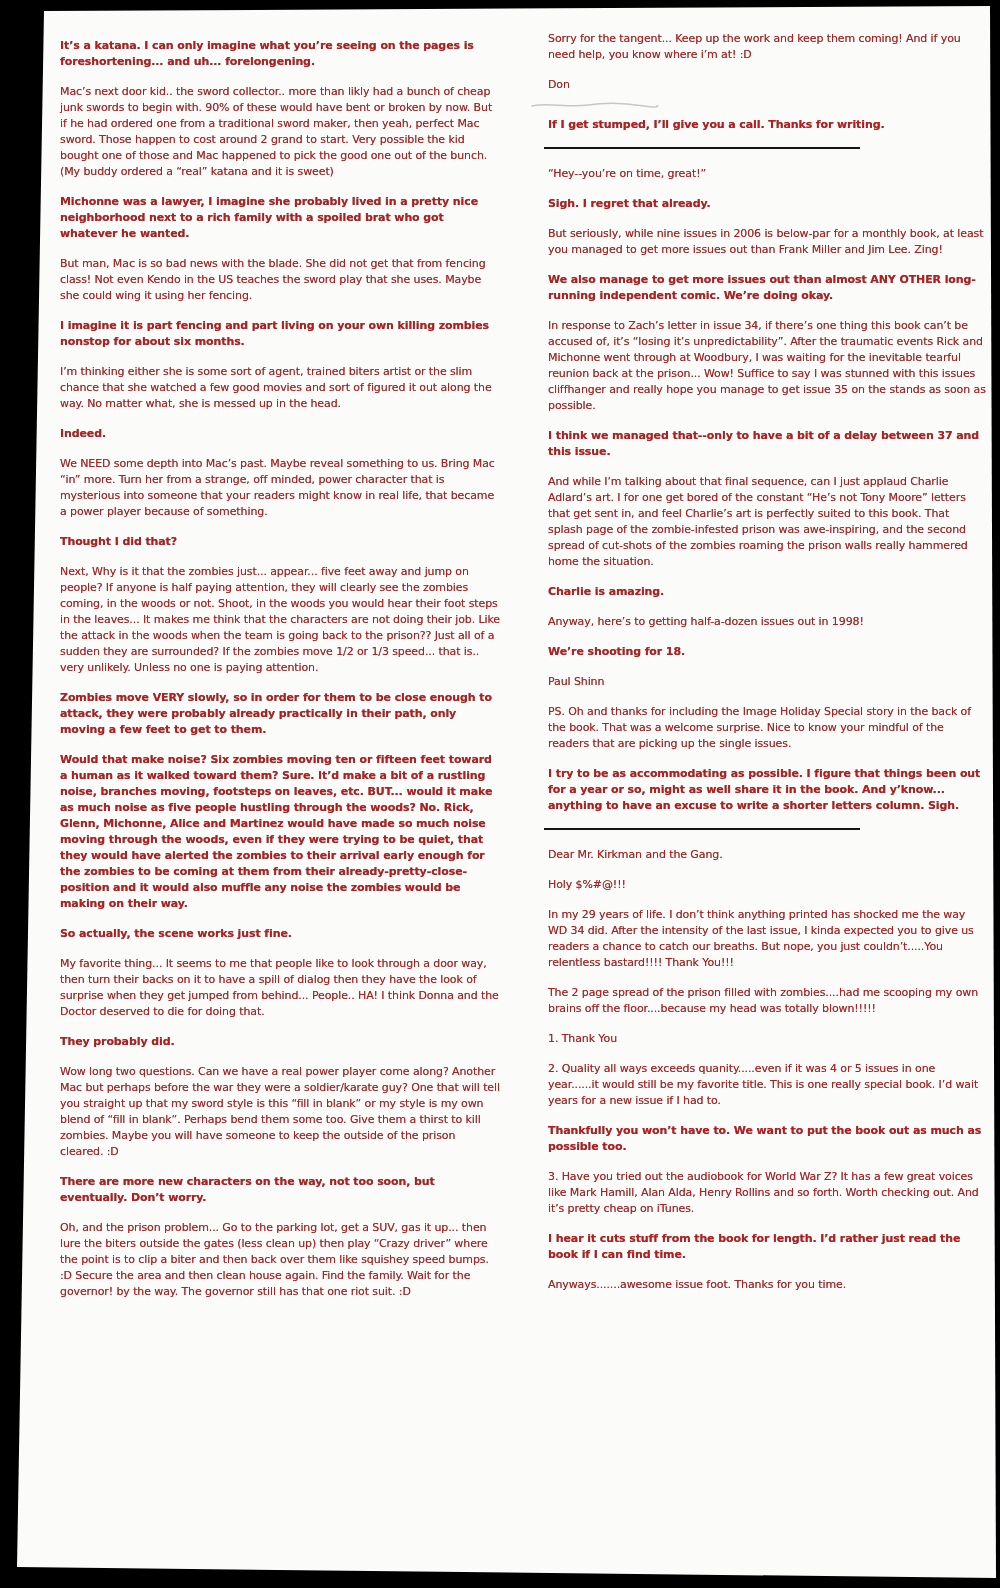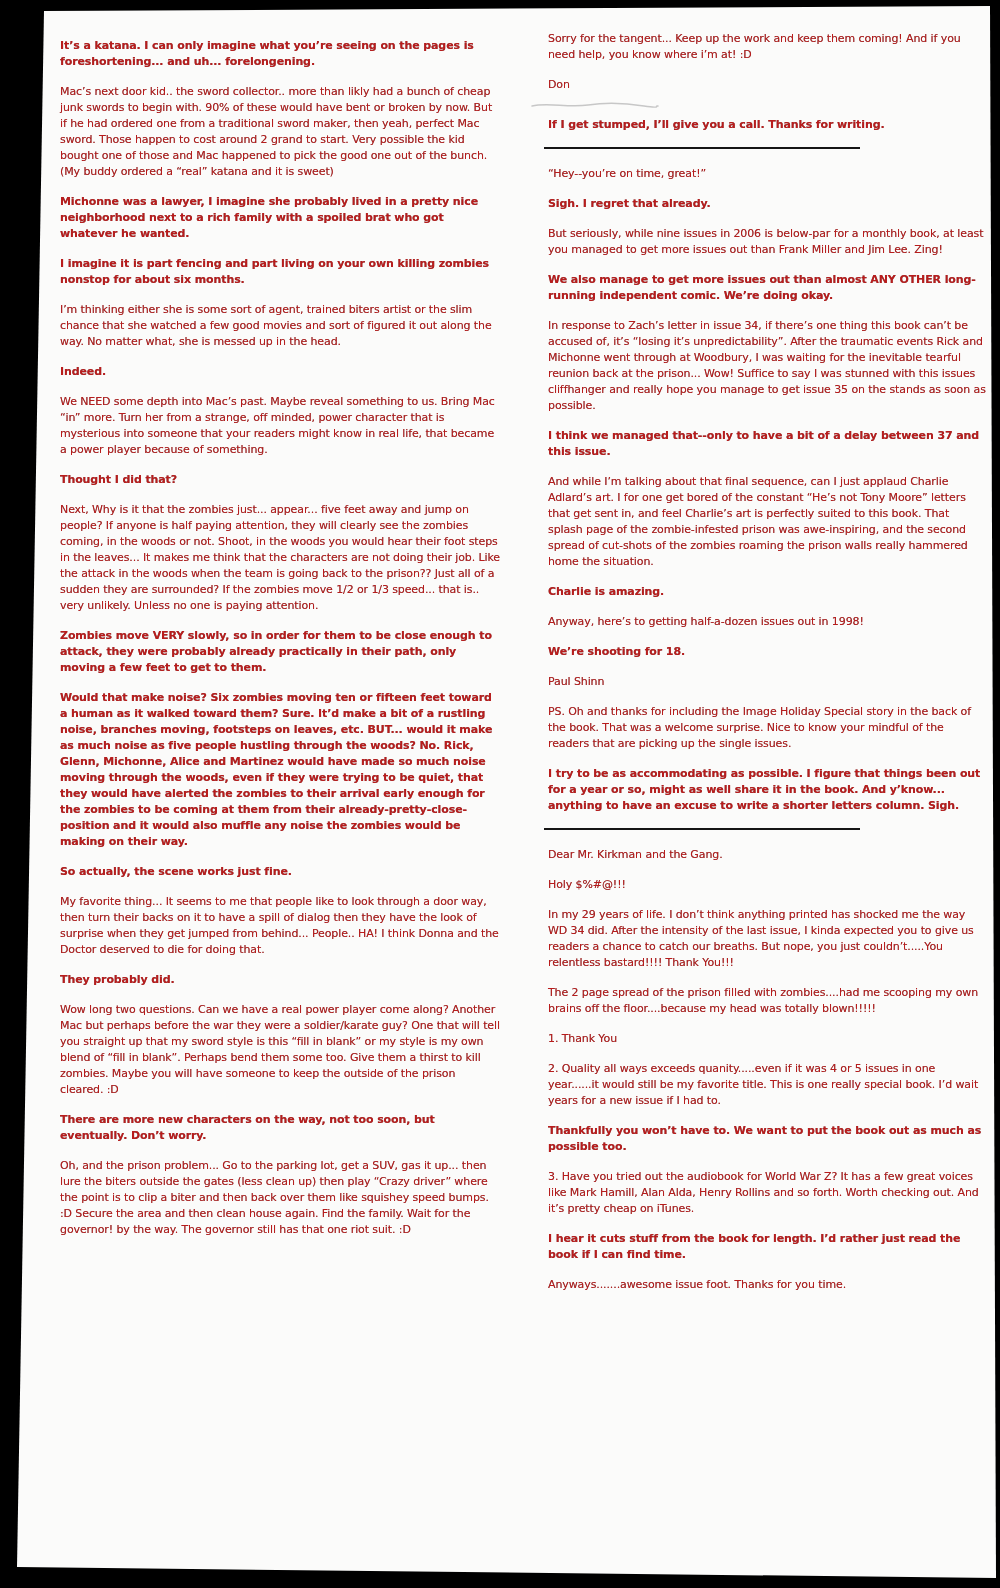--- a/index.html
+++ b/index.html
@@ -46,20 +46,21 @@
   .squiggle svg { display: block; }
 </style>
 </head>
 <body>
 
 <div class="paper">
   <div class="col col-left">
       <p class="block response">It’s a katana.  I can only imagine what you’re seeing on the pages is foreshortening... and uh... forelongening.</p>
       <p class="block letter">Mac’s next door kid.. the sword collector.. more than likly had a bunch of cheap junk swords to begin with. 90% of these would have bent or broken by now. But if he had ordered one from a traditional sword maker, then yeah, perfect Mac sword. Those happen to cost around 2 grand to start. Very possible the kid bought one of those and Mac happened to pick the good one out of the bunch. (My buddy ordered a “real” katana and it is sweet)</p>
       <p class="block response">Michonne was a lawyer, I imagine she probably lived in a pretty nice neighborhood next to a rich family with a spoiled brat who got whatever he wanted.</p>
+      <p class="block letter">But man, Mac is so bad news with the blade.  She did not get that from fencing class! Not even Kendo in the US teaches the sword play that she uses. Maybe she could wing it using her fencing.</p>
       <p class="block response">I imagine it is part fencing and part living on your own killing zombies nonstop for about six months.</p>
       <p class="block letter">I’m thinking either she is some sort of agent, trained biters artist or the slim chance that she watched a few good movies and sort of figured it out along the way. No matter what, she is messed up in the head.</p>
       <p class="block response">Indeed.</p>
       <p class="block letter">We NEED some depth into Mac’s past. Maybe reveal something to us. Bring Mac “in” more. Turn her from a strange, off minded, power character that is mysterious into someone that your readers might know in real life, that became a power player because of something.</p>
       <p class="block response">Thought I did that?</p>
       <p class="block letter">Next, Why is it that the zombies just... appear... five feet away and jump on people? If anyone is half paying attention, they will clearly see the zombies coming, in the woods or not. Shoot, in the woods you would hear their foot steps in the leaves... It makes me think that the characters are not doing their job. Like the attack in the woods when the team is going back to the prison?? Just all of a sudden they are surrounded? If the zombies move 1/2 or 1/3 speed... that is.. very unlikely. Unless no one is paying attention.</p>
       <p class="block response">Zombies move VERY slowly, so in order for them to be close enough to attack, they were probably already practically in their path, only moving a few feet to get to them.</p>
       <p class="block response">Would that make noise?  Six zombies moving ten or fifteen feet toward a human as it walked toward them?  Sure.  It’d make a bit of a rustling noise, branches moving, footsteps on leaves, etc.  BUT... would it make as much noise as five people hustling through the woods?  No.  Rick, Glenn, Michonne, Alice and Martinez would have made so much noise moving through the woods, even if they were trying to be quiet, that they would have alerted the zombies to their arrival early enough for the zombies to be coming at them from their already-pretty-close-position and it would also muffle any noise the zombies would be making on their way.</p>
       <p class="block response">So actually, the scene works just fine.</p>
       <p class="block letter">My favorite thing...  It seems to me that people like to look through a door way, then turn their backs on it to have a spill of dialog then they have the look of surprise when they get jumped from behind... People.. HA!  I think Donna and the Doctor deserved to die for doing that.</p>

